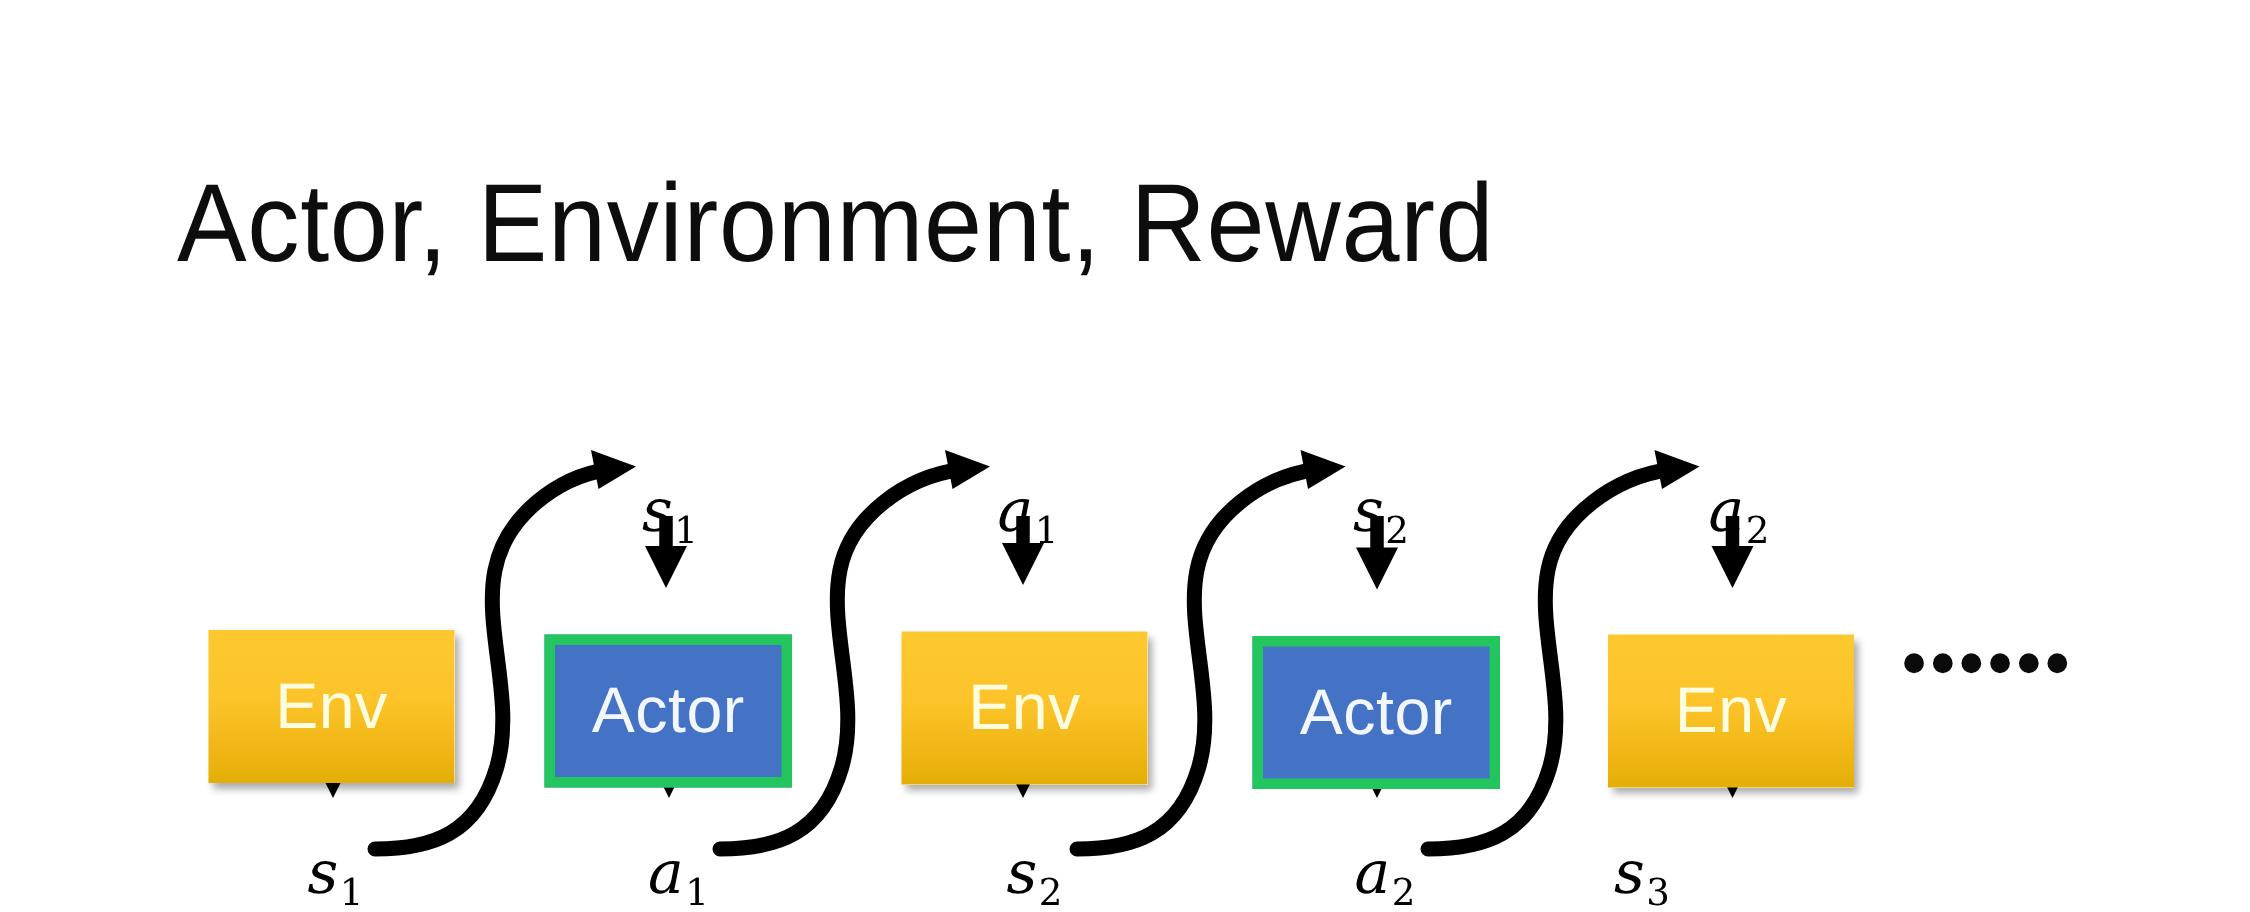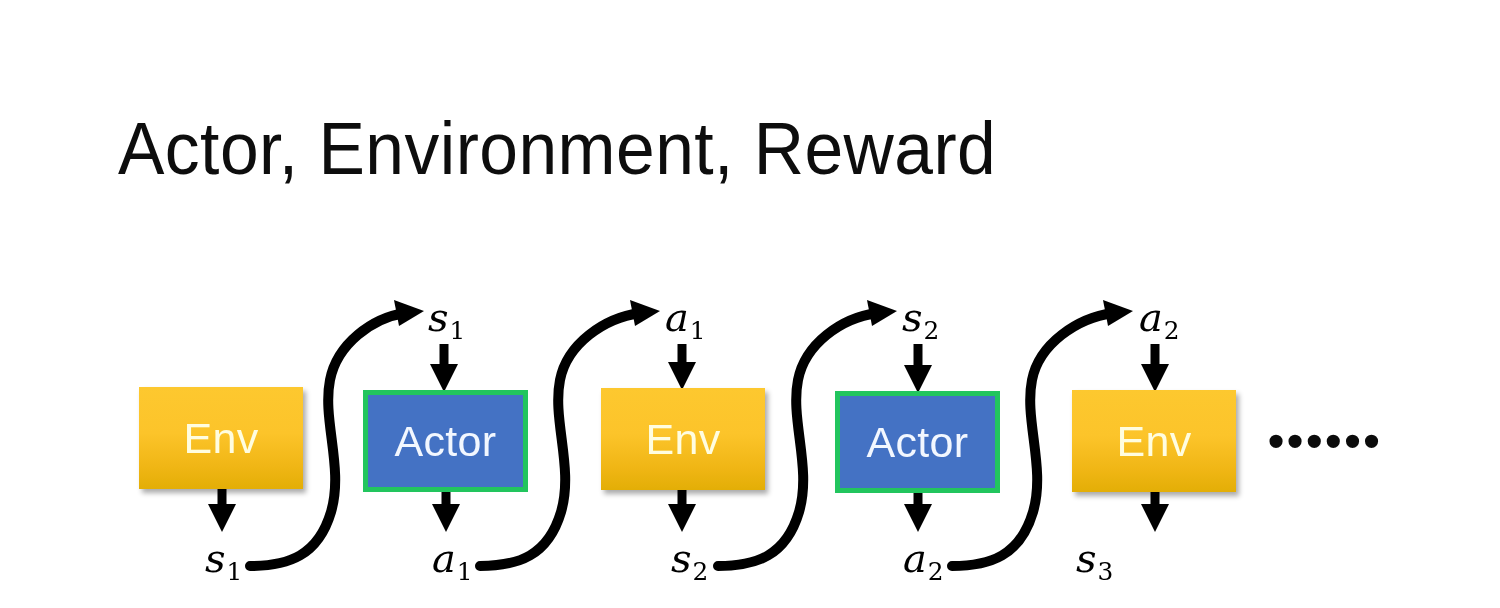--- a/index.html
+++ b/index.html
@@ -47,39 +47,41 @@
     box-sizing: border-box;
     display: flex;
     align-items: center;
     justify-content: center;
     font-family: "Liberation Sans", sans-serif;
     font-weight: 400;
     font-size: 43px;
     line-height: 1;
     color: #ffffe8;
     letter-spacing: 0.3px;
+    margin-top: 33px;
   }
   .node-box.env {
     background: linear-gradient(to bottom, #fdc82f 0%, #fcc42a 45%, #f0b615 78%, #e3ae06 100%);
     box-shadow: 3px 4px 5px rgba(0,0,0,0.33);
     color: #fffde0;
   }
   .node-box.actor {
     background: #4472c4;
-    border: 5px solid #22c55e;
+    border: 7px solid #22c55e;
     color: #f2f7ff;
   }
   .math-label {
     position: absolute;
     font-family: "DejaVu Serif", serif;
     font-style: italic;
     font-size: 40px;
     color: #000000;
     white-space: nowrap;
     line-height: 1;
+    margin-top: 24px;
   }
   .math-label .sub {
     font-size: 0.62em;
     font-style: normal;
     vertical-align: -0.32em;
     letter-spacing: 0;
     margin-left: 1px;
   }
   #ellipsis-dots {
     position: absolute;

